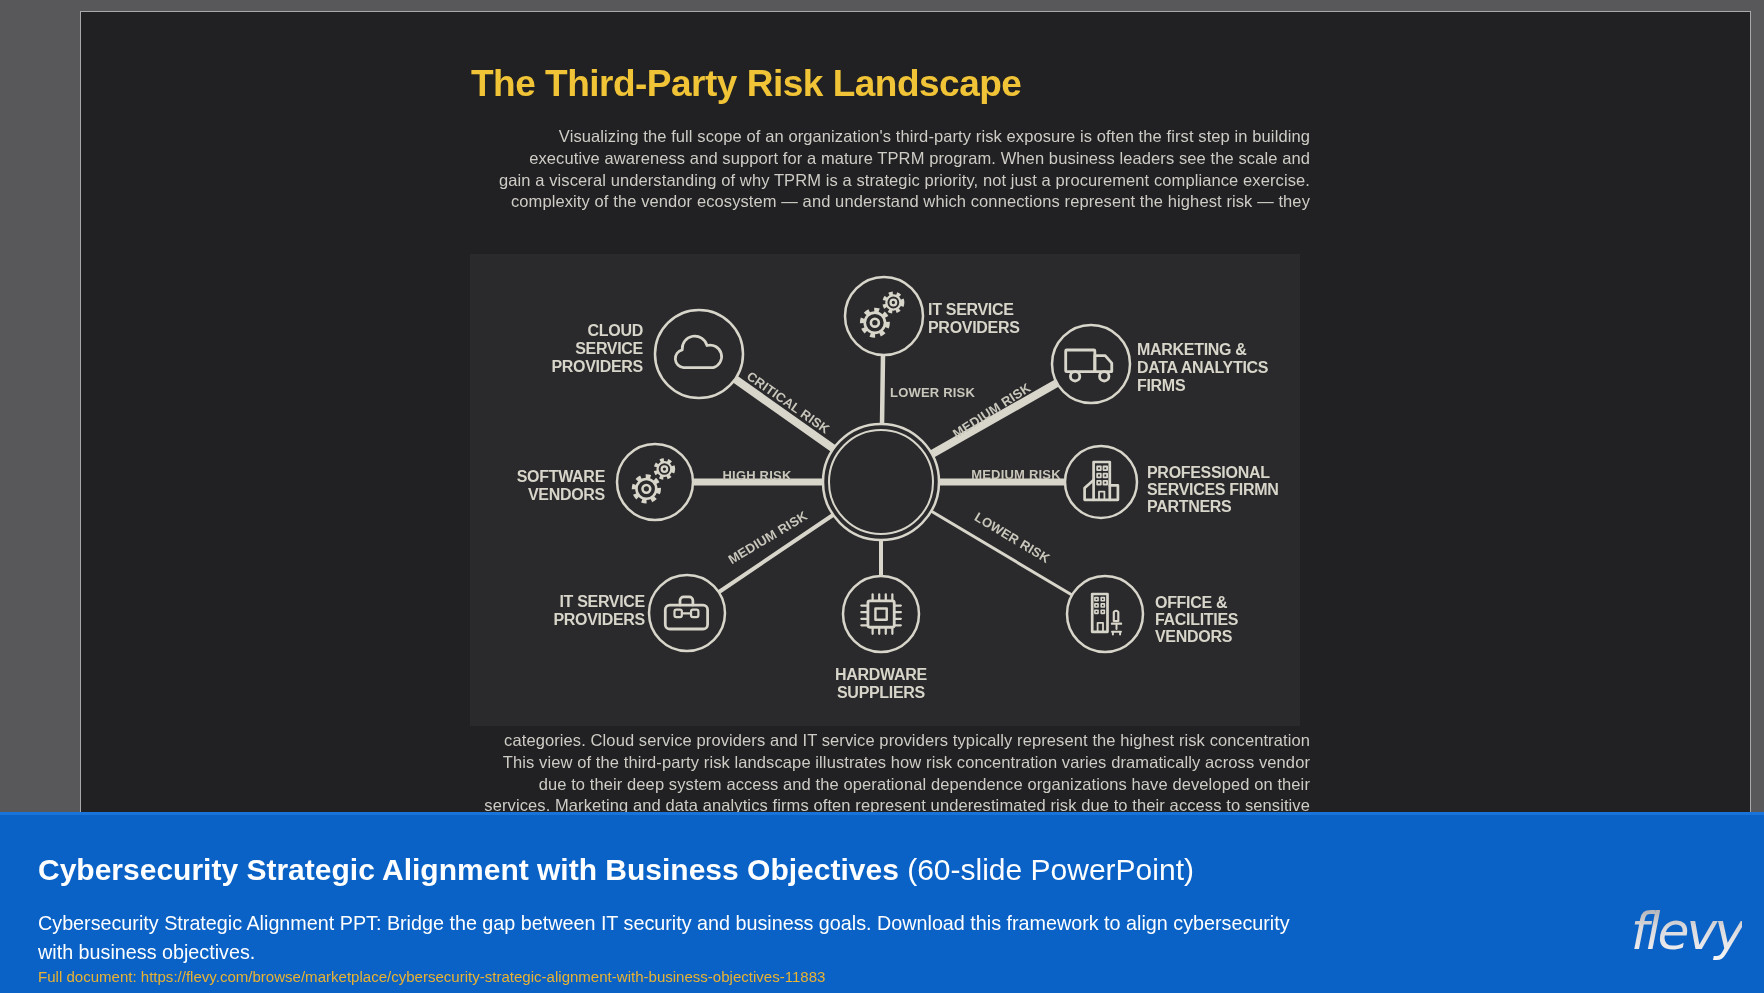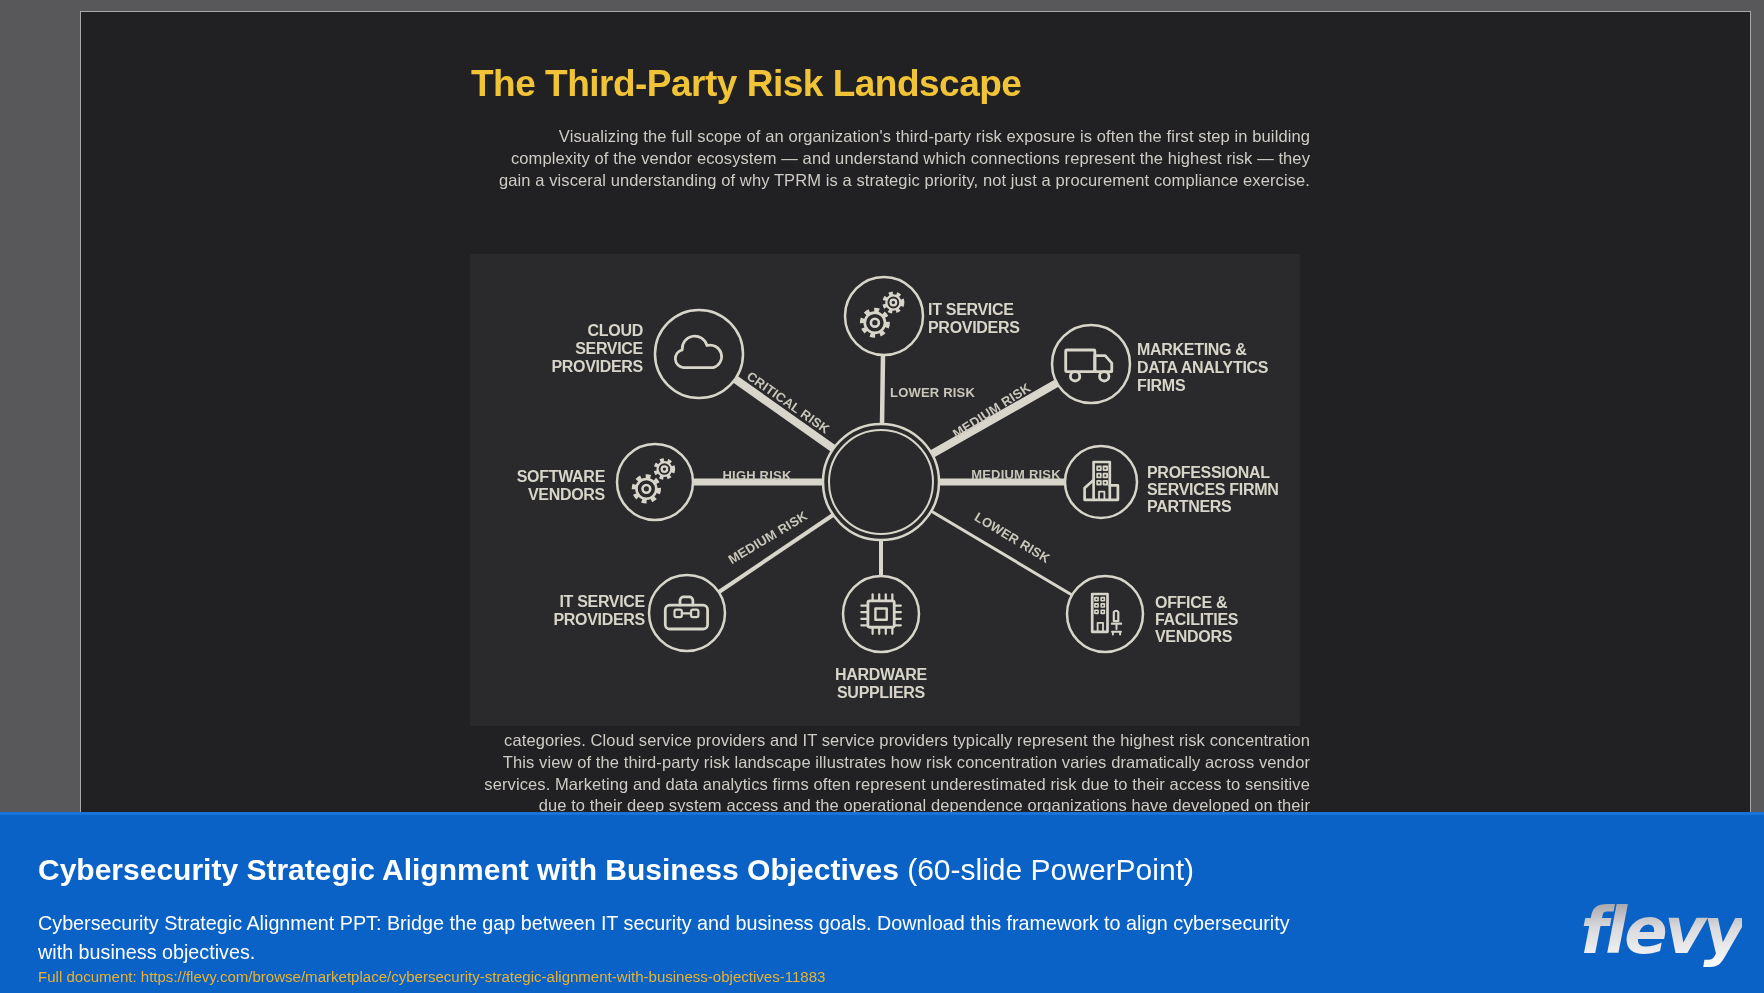--- a/index.html
+++ b/index.html
@@ -56,37 +56,38 @@
     position:absolute;left:38px;top:94px;font-size:21px;line-height:28.5px;
     transform:scaleX(0.94);transform-origin:left top;
   }
   .banner-desc div{white-space:nowrap;}
   .banner-link{
     position:absolute;left:38px;top:153px;font-size:15.5px;color:#e9b233;
     white-space:nowrap;transform:scaleX(0.97);transform-origin:left top;
   }
   .flevy-logo{
     position:absolute;right:22px;top:76px;
-    font-family:"DejaVu Sans",sans-serif;font-weight:bold;font-style:italic;
-    font-size:64px;line-height:80px;letter-spacing:-3px;
+    font-family:"DejaVu Sans",sans-serif;font-weight:normal;font-style:italic;
+    font-size:52px;line-height:80px;letter-spacing:-3px;
     background:linear-gradient(180deg,#8e8e92 0%,#d9d9dd 45%,#ffffff 100%);
     -webkit-background-clip:text;background-clip:text;color:transparent;
   }
 </style>
 </head>
 <body>
 
 <div class="slide">
   <h1 class="slide-title" style="position:absolute;left:390px;top:51px;margin:0;font-size:37px;">The Third-Party Risk Landscape</h1>
 </div>
 
 <div class="body-par" id="par-top">
   <div>Visualizing the full scope of an organization's third-party risk exposure is often the first step in building</div>
+  <div>executive awareness and support for a mature TPRM program. When business leaders see the scale and</div>
+  <div>gain a visceral understanding of why TPRM is a strategic priority, not just a procurement compliance exercise.</div>
   <div>complexity of the vendor ecosystem — and understand which connections represent the highest risk — they</div>
-  <div>gain a visceral understanding of why TPRM is a strategic priority, not just a procurement compliance exercise.</div>
 </div>
 
 <div class="diagram">
   <svg width="830" height="472" viewBox="0 0 830 472">
 
     <g>
       <line class="spoke" x1="265" y1="125" x2="364" y2="195" stroke-width="8"></line>
       <line class="spoke" x1="413" y1="101" x2="412" y2="171" stroke-width="4.5"></line>
       <line class="spoke" x1="587" y1="129" x2="462" y2="200" stroke-width="8"></line>
       <line class="spoke" x1="223" y1="228" x2="353" y2="228" stroke-width="7"></line>
@@ -226,22 +227,22 @@
       <text class="risk-label" text-anchor="middle" x="546" y="225">MEDIUM RISK</text>
       <text class="risk-label" text-anchor="middle" x="298" y="288" transform="rotate(-31 298 284)">MEDIUM RISK</text>
       <text class="risk-label" text-anchor="middle" x="542" y="288" transform="rotate(31 542 284)">LOWER RISK</text>
     </g>
   </svg>
 </div>
 
 <div class="body-par" id="par-bottom">
   <div>categories. Cloud service providers and IT service providers typically represent the highest risk concentration</div>
   <div>This view of the third-party risk landscape illustrates how risk concentration varies dramatically across vendor</div>
+  <div>due to their deep system access and the operational dependence organizations have developed on their</div>
   <div>services. Marketing and data analytics firms often represent underestimated risk due to their access to sensitive</div>
-  <div>due to their deep system access and the operational dependence organizations have developed on their</div>
 </div>
 
 <div class="banner">
   <div class="banner-title">
     <span class="bold">Cybersecurity Strategic Alignment with Business Objectives</span><span> (60-slide PowerPoint)</span>
   </div>
   <div class="banner-desc">
     <div>Cybersecurity Strategic Alignment PPT: Bridge the gap between IT security and business goals. Download this framework to align cybersecurity</div>
     <div>with business objectives.</div>
   </div>

